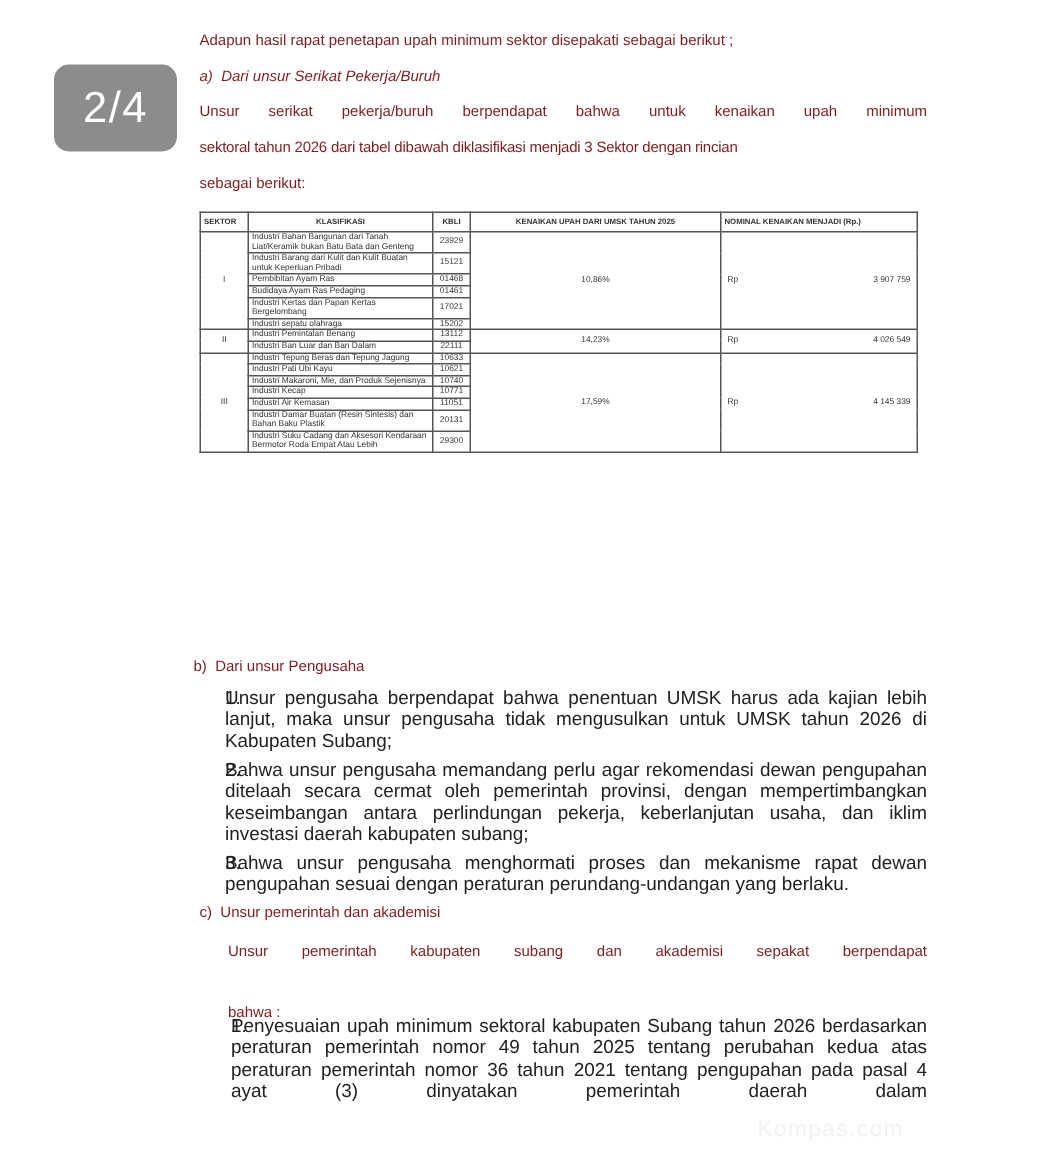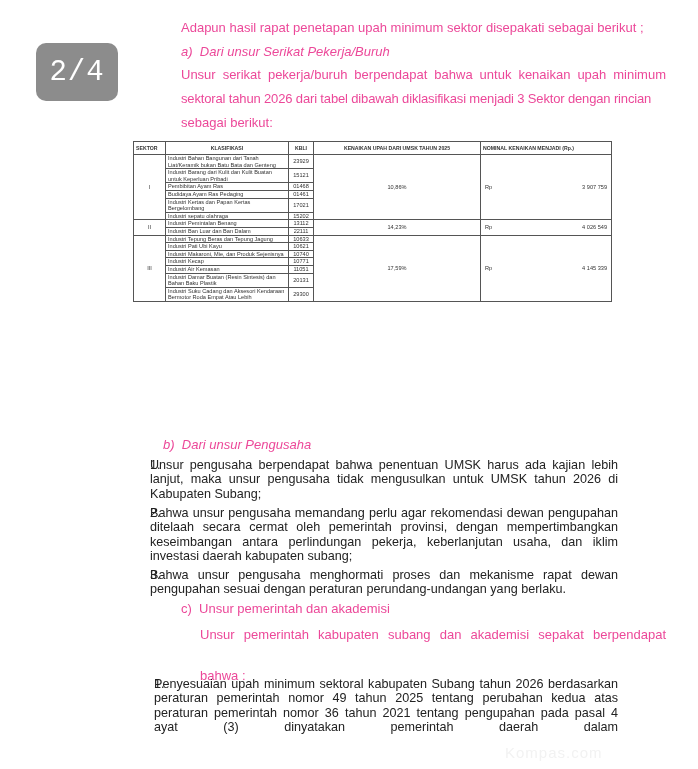--- a/index.html
+++ b/index.html
@@ -5,23 +5,23 @@
   html, body { margin:0; padding:0; }
   body {
     width:698px; height:769px; overflow:hidden; position:relative;
     background:#ffffff; color:#1e1e1e;
     font-family:"Liberation Sans", sans-serif;
   }
   .page-badge {
     position:absolute; left:36px; top:43px; width:82px; height:58px;
     background:#8c8c8c; border-radius:10px; color:#fff;
     font-size:29px; display:flex; align-items:center; justify-content:center;
-    font-family:Liberation Mono, monospace; letter-spacing:1px;
+    font-family:Liberation Sans, sans-serif; letter-spacing:1px;
   }
-  .txt { position:absolute; font-size:13px; line-height:16px; white-space:nowrap; color:#ec4899;margin-left:48px; }
+  .txt { position:absolute; font-size:10px; line-height:16px; white-space:nowrap; color:#7f1d1d; }
   .just { text-align:justify; text-align-last:justify; white-space:normal; }
   table.sek {
     position:absolute; left:133px; top:141px; width:479px;
     border-collapse:collapse; font-size:5.6px; line-height:6.6px; color:#333;
     font-family:"Liberation Sans", sans-serif;
   }
   table.sek td, table.sek th {
     border:1px solid #555; padding:0 2px; vertical-align:middle;
   }
   table.sek th { font-weight:bold; height:12px; text-align:center; font-size:5.2px; }
@@ -140,21 +140,21 @@
         <td class="klas">Industri Damar Buatan (Resin Sintesis) dan Bahan Baku Plastik</td>
         <td class="kbli">20131</td>
       </tr>
       <tr>
         <td class="klas">Industri Suku Cadang dan Aksesori Kendaraan Bermotor Roda Empat Atau Lebih</td>
         <td class="kbli">29300</td>
       </tr>
     </tbody>
 </table>
 
-<div class="txt" style="left:115px; top:437px;font-style:italic;">b)&nbsp;&nbsp;Dari unsur Pengusaha</div>
+<div class="txt" style="left:129px; top:437px;">b)&nbsp;&nbsp;Dari unsur Pengusaha</div>
 
 <div class="list" style="left:150px; top:458px; width:468px;">
   <span class="num">1.</span>
   <div class="body">Unsur pengusaha berpendapat bahwa penentuan UMSK harus ada kajian lebih lanjut, maka unsur pengusaha tidak mengusulkan untuk UMSK tahun 2026 di Kabupaten Subang;</div>
 </div>
 <div class="list" style="left:150px; top:506px; width:468px;">
   <span class="num">2.</span>
   <div class="body">Bahwa unsur pengusaha memandang perlu agar rekomendasi dewan pengupahan ditelaah secara cermat oleh pemerintah provinsi, dengan mempertimbangkan keseimbangan antara perlindungan pekerja, keberlanjutan usaha, dan iklim investasi daerah kabupaten subang;</div>
 </div>
 <div class="list" style="left:150px; top:568px; width:468px;">

